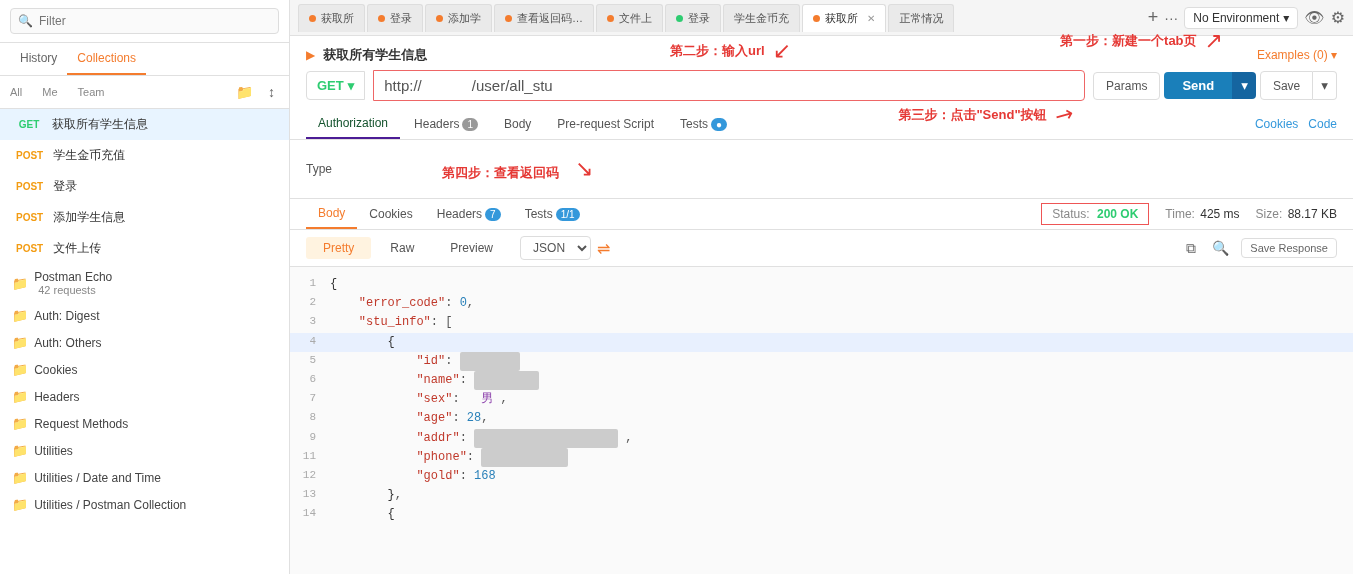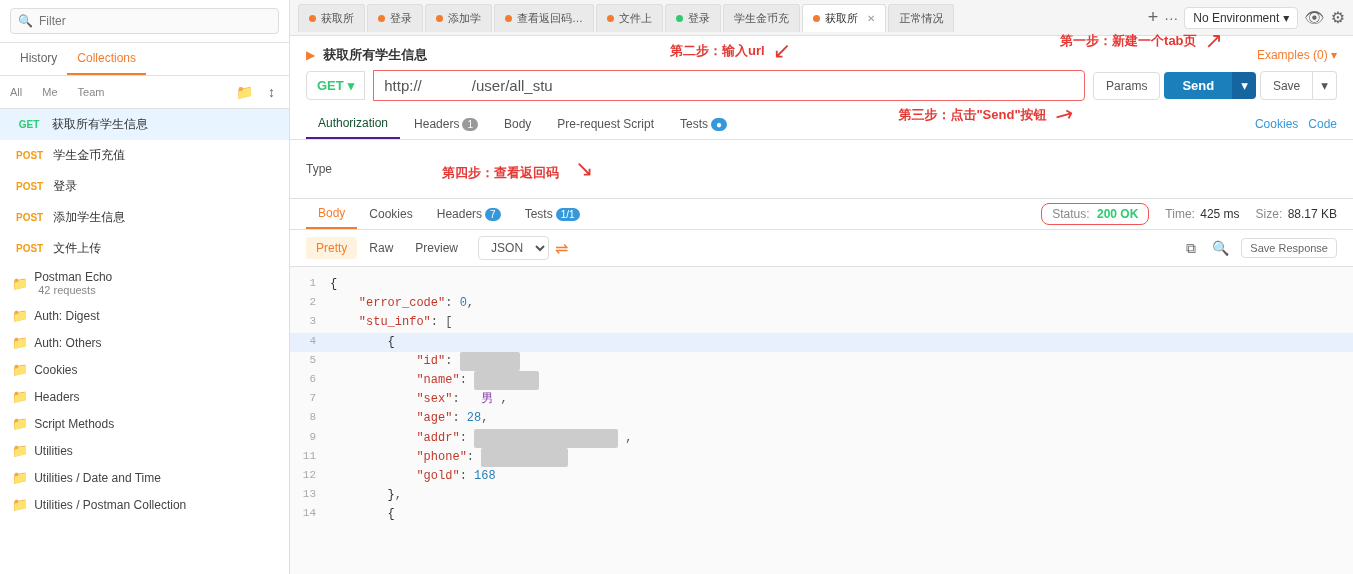--- a/index.html
+++ b/index.html
@@ -78,21 +78,21 @@
 
     
     .response-section { flex: 1; display: flex; flex-direction: column; border-top: 1px solid #e0e0e0; overflow: hidden; }
     .response-tabs-bar { display: flex; align-items: center; padding: 0 16px; border-bottom: 1px solid #e0e0e0; flex-shrink: 0; }
     .response-tab { padding: 7px 12px; cursor: pointer; font-size: 12px; color: #555; }
     .response-tab.active { color: #f47c2e; border-bottom: 2px solid #f47c2e; }
     .response-status { margin-left: auto; display: flex; align-items: center; gap: 16px; font-size: 12px; }
 
     
     .body-format-bar { display: flex; align-items: center; padding: 6px 16px; border-bottom: 1px solid #e0e0e0; gap: 2px; flex-shrink: 0; }
-    .format-tab { padding: 4px 10px; cursor: pointer; font-size: 12px; color: #555; border-radius: 3px; }
+    .format-tab { padding: 4px 17px; cursor: pointer; font-size: 12px; color: #555; border-radius: 3px; }
     .format-tab.active { background: #fff3e0; color: #f47c2e; }
     .format-select { border: 1px solid #ddd; border-radius: 4px; padding: 3px 8px; font-size: 12px; color: #555; background: #fff; margin-left: 8px; }
     .format-icon { color: #f47c2e; font-size: 16px; cursor: pointer; margin-left: 4px; }
     .format-actions { margin-left: auto; display: flex; gap: 8px; align-items: center; }
     .icon-btn { background: none; border: none; cursor: pointer; color: #666; font-size: 14px; padding: 2px 4px; }
 
     
     .code-body { flex: 1; overflow: auto; background: #fafafa; font-family: 'Courier New', monospace; font-size: 12px; line-height: 1.6; padding: 8px 0; }
     .code-line { display: flex; min-height: 18px; }
     .line-num { color: #aaa; text-align: right; padding: 0 10px; min-width: 36px; user-select: none; font-size: 11px; }
@@ -176,21 +176,21 @@
         <div class="folder-item">
           <span class="folder-icon">📁</span>
           <span>Cookies</span>
         </div>
         <div class="folder-item">
           <span class="folder-icon">📁</span>
           <span>Headers</span>
         </div>
         <div class="folder-item">
           <span class="folder-icon">📁</span>
-          <span>Script Methods</span>
+          <span>Request Methods</span>
         </div>
         <div class="folder-item">
           <span class="folder-icon">📁</span>
           <span>Utilities</span>
         </div>
         <div class="folder-item">
           <span class="folder-icon">📁</span>
           <span>Utilities / Date and Time</span>
         </div>
         <div class="folder-item">
@@ -326,21 +326,21 @@
         <div class="response-tabs-bar">
           <div class="response-tab active">Body</div>
           <div class="response-tab">Cookies</div>
           <div class="response-tab">
             <span>Headers</span><span class="badge badge-blue">7</span>
           </div>
           <div class="response-tab">
             <span>Tests</span><span class="badge badge-blue">1/1</span>
           </div>
           <div class="response-status">
-            <div style="border:1px solid #e55;padding:3px 10px;border-radius:8px;">
+            <div style="border:1px solid #e55;padding:3px 10px;border-radius:0;">
               <span style="color:#888;">Status:</span>
               <span style="color:#2ecc71;font-weight:bold;margin-left:4px;">200 OK</span>
             </div>
             <div style="color:#888;">
               <span>Time:</span>
               <span style="color:#333;margin-left:2px;">425 ms</span>
             </div>
             <div style="color:#888;">
               <span>Size:</span>
               <span style="color:#333;margin-left:2px;">88.17 KB</span>

